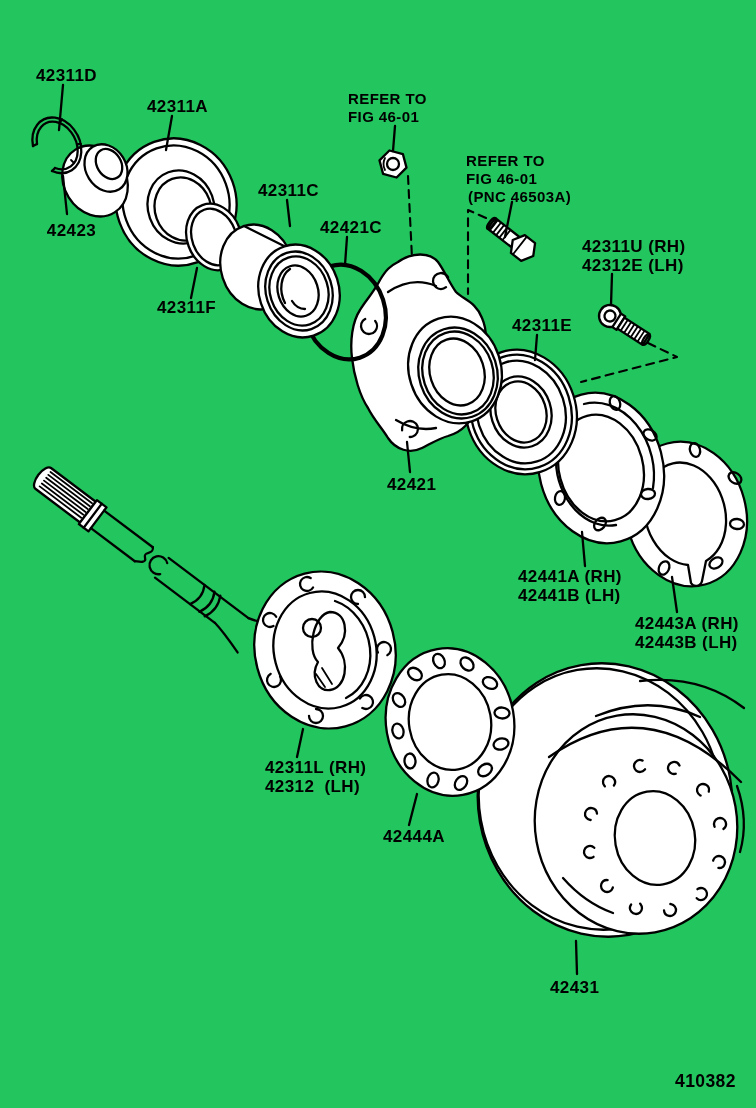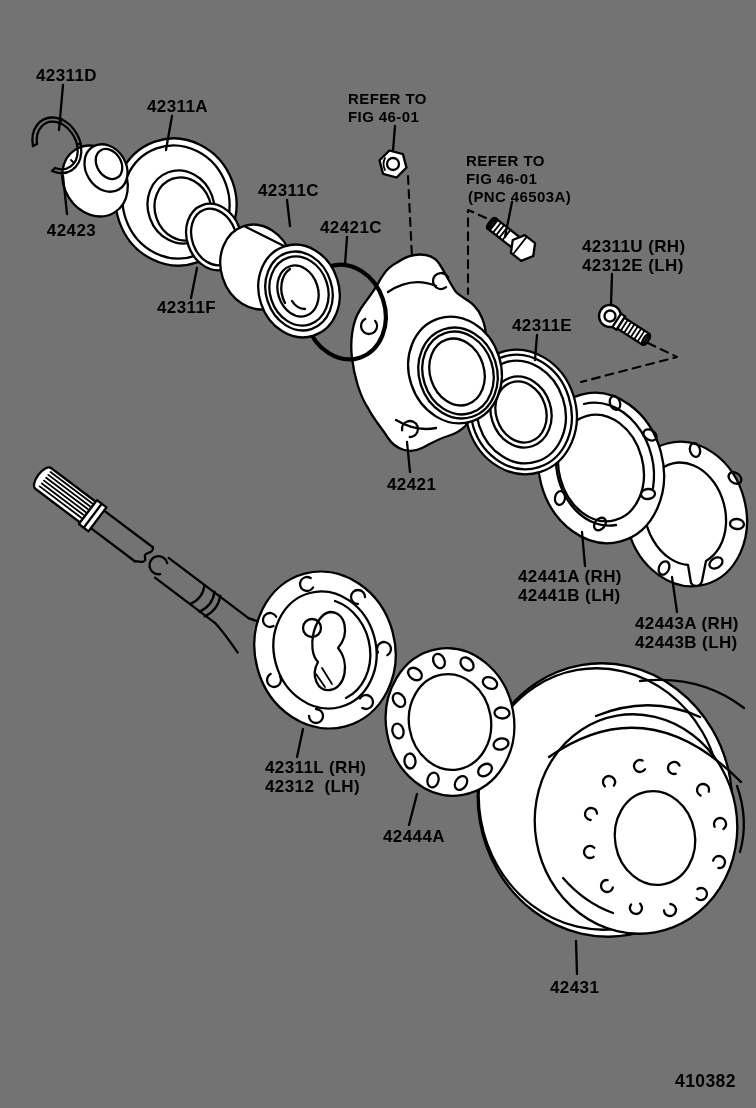--- a/index.html
+++ b/index.html
@@ -1,16 +1,16 @@
 <!DOCTYPE html>
 <html><head>
 <meta charset="utf-8">
 <style>
   html,body{margin:0;padding:0;background:#fff;}
-  #stage{position:relative;width:756px;height:1108px;background:#737373;overflow:hidden;}
+  #stage{position:relative;width:756px;height:1108px;background:#22c55e;overflow:hidden;}
   svg{display:block;}
   path,ellipse,circle,line,polygon,rect{stroke:#000;stroke-width:2.3;fill:none;stroke-linecap:round;stroke-linejoin:round;}
   .wf{fill:#fff;}
   .thick{stroke-width:4.2;}
   .thin{stroke-width:1.8;}
   .dsh{stroke-dasharray:8 6;stroke-width:2.1;}
   .ch{stroke-dasharray:28 11;}
   .ch2{stroke-dasharray:33 12;}
   .ch3{stroke-dasharray:26 10;}
   .quad{fill:#fff;stroke:none;}

